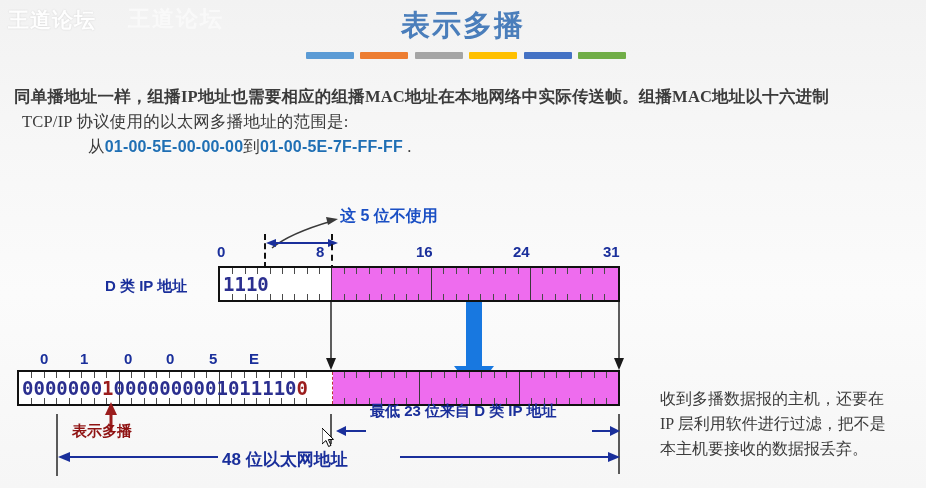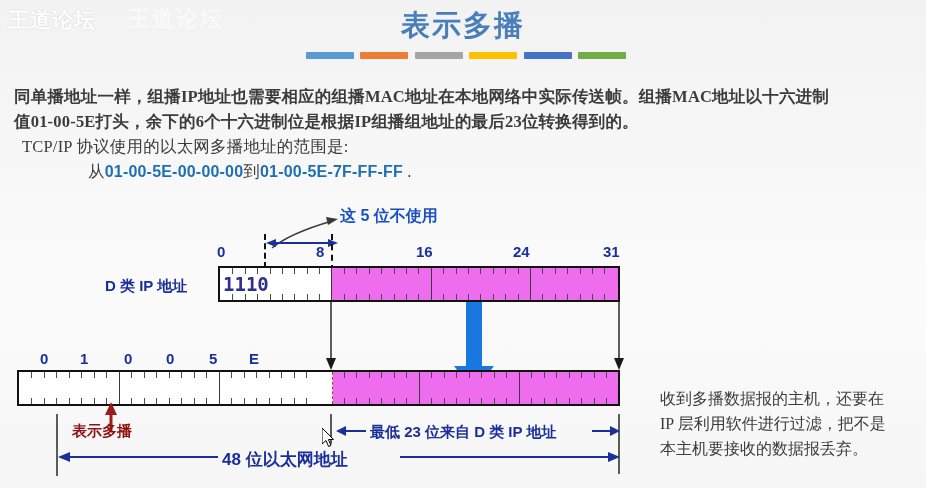--- a/index.html
+++ b/index.html
@@ -120,21 +120,20 @@
     <div class="swatch" style="background:#5B9BD5"></div>
     <div class="swatch" style="background:#ED7D31"></div>
     <div class="swatch" style="background:#A5A5A5"></div>
     <div class="swatch" style="background:#FFC000"></div>
     <div class="swatch" style="background:#4472C4"></div>
     <div class="swatch" style="background:#70AD47"></div>
   </div>
 
   <div class="para">
     <span class="l2">同单播地址一样，组播IP地址也需要相应的组播MAC地址在本地网络中实际传送帧。组播MAC地址以十六进制</span>
-    <span class="l2">值01-00-5E打头，余下的6个十六进制位是根据IP组播组地址的最后23位转换得到的。</span>
     <span class="l3">TCP/IP 协议使用的以太网多播地址的范围是:</span>
     <span class="l4"><span>从</span><span class="hl">01-00-5E-00-00-00</span><span>到</span><span class="hl">01-00-5E-7F-FF-FF</span><span> .</span></span>
   </div>
 
   <div class="note-blue" style="left:340px;top:206px;font-size:16px;">这 5 位不使用</div>
   <svg class="dg" style="left:260px;top:204px;" width="90" height="46" viewBox="0 0 90 46">
     <path d="M12 44 C 24 34, 48 24, 72 17" fill="none" stroke="#3a3a3a" stroke-width="1.4"></path>
     <polygon points="78,15 66,13 68,21" fill="#3a3a3a"></polygon>
   </svg>
 
@@ -330,35 +329,38 @@
       <div class="tick bot" style="left:537px;"></div>
     <div class="tick top" style="left:550px;"></div>
       <div class="tick bot" style="left:550px;"></div>
     <div class="tick top" style="left:562px;"></div>
       <div class="tick bot" style="left:562px;"></div>
     <div class="tick top" style="left:575px;"></div>
       <div class="tick bot" style="left:575px;"></div>
     <div class="tick top" style="left:587px;"></div>
       <div class="tick bot" style="left:587px;"></div>
 
+    <div class="bits" style="left:3px;">
+      <span>0000000</span><span class="red">1</span><span>00000000</span><span>01011110</span><span class="red">0</span>
+    </div>
   </div>
 
   <svg class="dg" style="left:104px;top:402px;" width="14" height="30" viewBox="0 0 14 30">
     <line x1="7" y1="30" x2="7" y2="10" stroke="#9b1d1d" stroke-width="3"></line>
     <polygon points="7,0 1,13 13,13" fill="#9b1d1d"></polygon>
   </svg>
   <div class="note-red" style="left:72px;top:422px;">表示多播</div>
 
   <div class="vline-gray" style="left:330px;top:414px;height:30px;"></div>
   <div class="vline-gray" style="left:618px;top:414px;height:60px;"></div>
   <svg class="dg" style="left:336px;top:424px;" width="30" height="14" viewBox="0 0 30 14">
     <line x1="6" y1="7" x2="30" y2="7" stroke="#1a2f9b" stroke-width="2"></line>
     <polygon points="0,7 10,2 10,12" fill="#1a2f9b"></polygon>
   </svg>
-  <div class="note-nav" style="left:370px;top:423px;">最低 23 位来自 D 类 IP 地址</div>
+  <div class="note-nav" style="left:370px;top:402px;">最低 23 位来自 D 类 IP 地址</div>
   <svg class="dg" style="left:592px;top:424px;" width="28" height="14" viewBox="0 0 28 14">
     <line x1="0" y1="7" x2="22" y2="7" stroke="#1a2f9b" stroke-width="2"></line>
     <polygon points="28,7 18,2 18,12" fill="#1a2f9b"></polygon>
   </svg>
 
   <div class="vline-gray" style="left:56px;top:414px;height:62px;"></div>
   <svg class="dg" style="left:58px;top:450px;" width="160" height="14" viewBox="0 0 160 14">
     <line x1="8" y1="7" x2="160" y2="7" stroke="#1a2f9b" stroke-width="2"></line>
     <polygon points="0,7 12,2 12,12" fill="#1a2f9b"></polygon>
   </svg>

